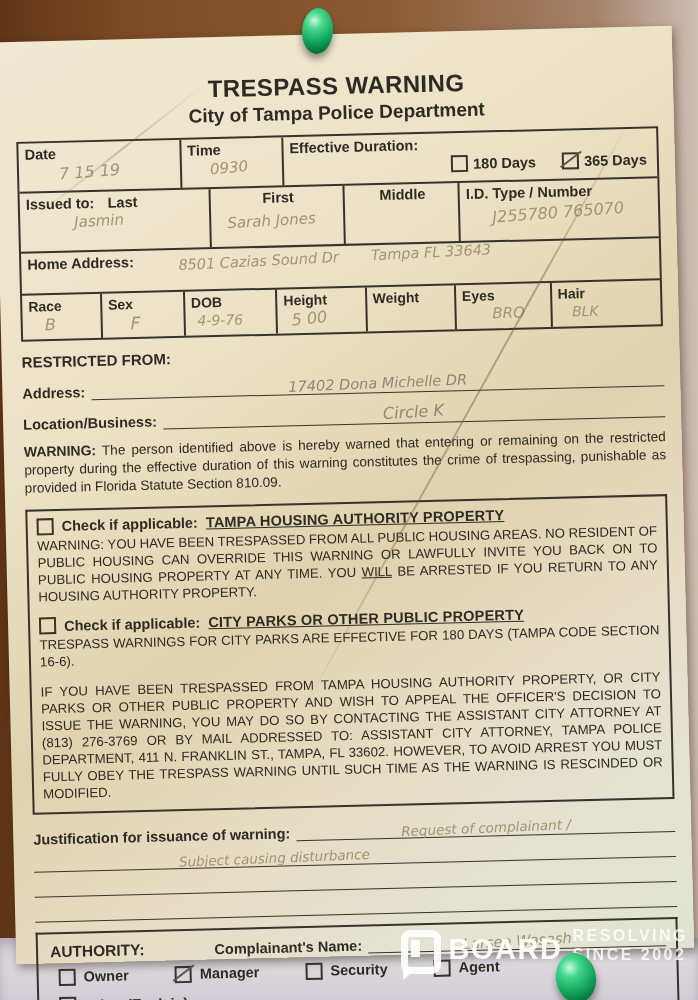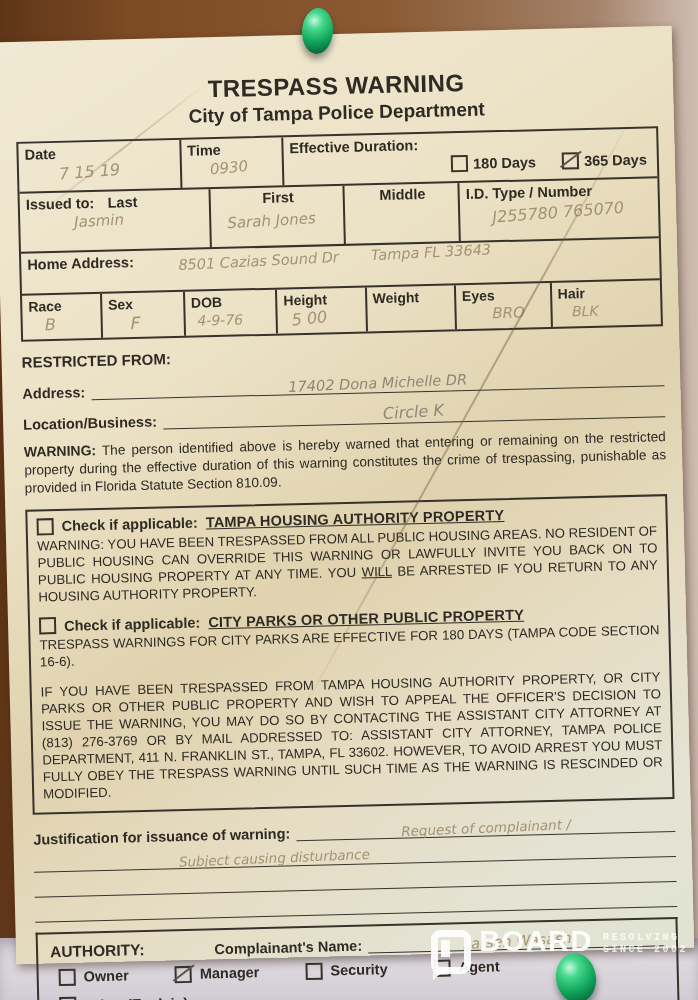--- a/index.html
+++ b/index.html
@@ -79,22 +79,22 @@
   .wm{position:absolute;right:10px;bottom:26px;display:flex;align-items:flex-start;gap:8px;
     color:rgba(255,255,255,.92);}
   .wm-icon{width:40px;height:44px;position:relative;flex:none;margin-top:4px;}
   .wm-icon .bub{position:absolute;inset:0;border:7px solid rgba(255,255,255,.92);border-radius:9px;}
   .wm-icon .bar{position:absolute;left:10px;top:10px;width:9px;height:17px;background:rgba(255,255,255,.92);}
   .wm-icon .tail{position:absolute;left:2px;bottom:-6px;width:0;height:0;
     border-left:12px solid rgba(255,255,255,.92);border-bottom:10px solid transparent;}
   .wm-l1{font-size:29px;font-weight:bold;letter-spacing:1.5px;line-height:1;}
   .wm-row{display:flex;align-items:flex-end;gap:10px;}
   .wm-l2{font-size:29px;font-weight:bold;letter-spacing:1.5px;line-height:1.05;}
-  .wm-tag{display:flex;flex-direction:column;font-size:10px;font-weight:bold;
-    letter-spacing:2.5px;line-height:1.2;color:rgba(255,255,255,.8);font-family:Liberation Mono, monospace;}
+  .wm-tag{display:flex;flex-direction:column;font-size:16px;font-weight:bold;
+    letter-spacing:2.5px;line-height:1.2;color:rgba(255,255,255,.8);}
 </style>
 </head>
 <body>
 
 <div class="scene">
   <div class="floor"></div>
 
   <div class="paper">
 
     <div class="title">TRESPASS WARNING</div>

